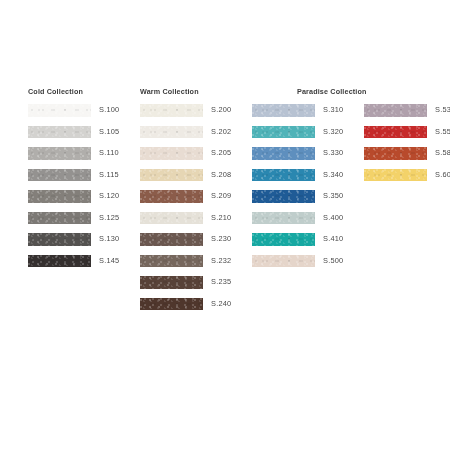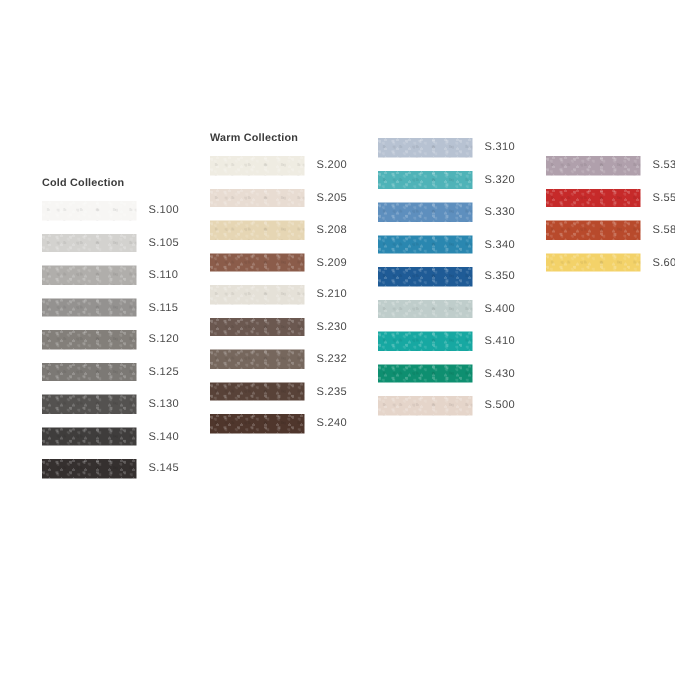--- a/index.html
+++ b/index.html
@@ -24,21 +24,21 @@
     position: absolute;
     left: 0;
     top: 0;
     width: 450px;
     height: 450px;
   }
   .swatch-column {
     position: absolute;
     top: 86px;
   }
-  .col-0 { left: 28px;  width: 107px; margin-top: 30px; }
+  .col-0 { left: 28px;  width: 107px; }
   .col-1 { left: 140px; width: 107px; }
   .col-2 { left: 252px; width: 107px; }
   .col-3 { left: 364px; width: 107px; }
 
   .column-title {
     font-size: 7.2px;
     font-weight: bold;
     color: #3b3b3b;
     letter-spacing: 0.15px;
     height: 12px;
@@ -111,38 +111,38 @@
         </div>
         <div class="swatch-row">
           <div class="swatch-chip" style="background-color: rgb(124, 121, 117);"></div>
           <div class="swatch-code">S.125</div>
         </div>
         <div class="swatch-row">
           <div class="swatch-chip" style="background-color: rgb(84, 82, 80);"></div>
           <div class="swatch-code">S.130</div>
         </div>
         <div class="swatch-row">
-          <div class="swatch-chip" style="background-color: rgb(63, 61, 60);"></div>
-          <div class="swatch-code">S.140</div>
-        </div>
-        <div class="swatch-row">
           <div class="swatch-chip" style="background-color: rgb(53, 48, 47);"></div>
           <div class="swatch-code">S.145</div>
         </div>
       </div>
     </div>
 
     <div class="swatch-column col-1">
       <div class="column-title">Warm Collection</div>
       <div class="rows">
         <div class="swatch-row">
           <div class="swatch-chip" style="background-color: rgb(239, 236, 226);"></div>
           <div class="swatch-code">S.200</div>
         </div>
         <div class="swatch-row">
+          <div class="swatch-chip" style="background-color: rgb(238, 234, 228);"></div>
+          <div class="swatch-code">S.202</div>
+        </div>
+        <div class="swatch-row">
           <div class="swatch-chip" style="background-color: rgb(232, 220, 210);"></div>
           <div class="swatch-code">S.205</div>
         </div>
         <div class="swatch-row">
           <div class="swatch-chip" style="background-color: rgb(230, 214, 180);"></div>
           <div class="swatch-code">S.208</div>
         </div>
         <div class="swatch-row">
           <div class="swatch-chip" style="background-color: rgb(139, 92, 74);"></div>
           <div class="swatch-code">S.209</div>
@@ -164,20 +164,21 @@
           <div class="swatch-code">S.235</div>
         </div>
         <div class="swatch-row">
           <div class="swatch-chip" style="background-color: rgb(79, 54, 44);"></div>
           <div class="swatch-code">S.240</div>
         </div>
       </div>
     </div>
 
     <div class="swatch-column col-2">
+      <div class="column-title">Paradise Collection</div>
       <div class="rows">
         <div class="swatch-row">
           <div class="swatch-chip" style="background-color: rgb(183, 194, 210);"></div>
           <div class="swatch-code">S.310</div>
         </div>
         <div class="swatch-row">
           <div class="swatch-chip" style="background-color: rgb(79, 179, 184);"></div>
           <div class="swatch-code">S.320</div>
         </div>
         <div class="swatch-row">
@@ -194,24 +195,20 @@
         </div>
         <div class="swatch-row">
           <div class="swatch-chip" style="background-color: rgb(191, 205, 203);"></div>
           <div class="swatch-code">S.400</div>
         </div>
         <div class="swatch-row">
           <div class="swatch-chip" style="background-color: rgb(23, 168, 162);"></div>
           <div class="swatch-code">S.410</div>
         </div>
         <div class="swatch-row">
-          <div class="swatch-chip" style="background-color: rgb(14, 143, 112);"></div>
-          <div class="swatch-code">S.430</div>
-        </div>
-        <div class="swatch-row">
           <div class="swatch-chip" style="background-color: rgb(229, 213, 202);"></div>
           <div class="swatch-code">S.500</div>
         </div>
       </div>
     </div>
 
     <div class="swatch-column col-3">
       <div class="column-title"></div>
       <div class="rows">
         <div class="swatch-row">

